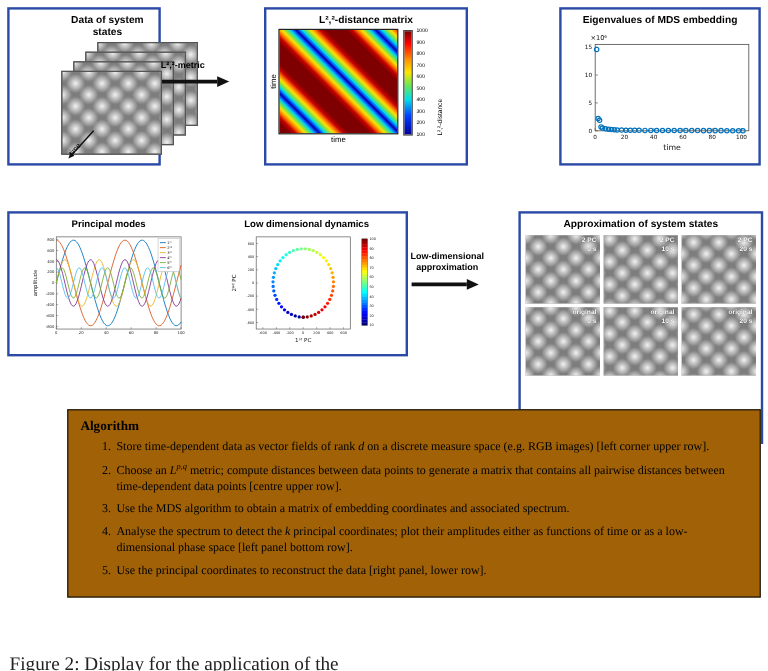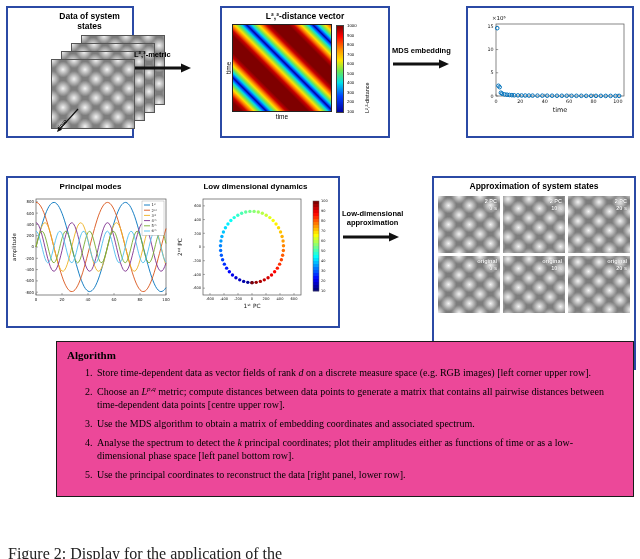--- a/index.html
+++ b/index.html
@@ -49,21 +49,21 @@
   .cbar-ticks{position:absolute;left:11px;top:0;height:90px;display:flex;flex-direction:column;justify-content:space-between;}
   .cbt{font-size:4.3px;line-height:1;color:#000;}
   .cbar-label{position:absolute;left:28px;top:1px;height:88px;writing-mode:vertical-rl;transform:rotate(180deg);
     font-size:5.5px;display:flex;align-items:center;color:#000;}
 
   
   .p-eigen{left:466px;top:6px;width:168px;height:132px;}
   .p-eigen svg{display:block;margin-top:2px;}
 
   
-  .p-wide{left:6px;top:176px;width:334px;height:152px;display:flex;}
+  .p-wide{left:6px;top:176px;width:334px;height:121px;display:flex;}
   .subplot{width:50%;display:flex;flex-direction:column;align-items:center;}
 
   
   .p-approx{left:432px;top:176px;width:204px;height:194px;}
   .tile-grid{display:grid;grid-template-columns:repeat(3,62px);gap:3px;justify-content:center;margin-top:5px;}
   .tile{position:relative;width:62px;height:57px;
     background-color:#7d7d7d;
     background-image:radial-gradient(circle,#f3f3f3 0%,rgba(243,243,243,0) 55%),
                      radial-gradient(circle,#f3f3f3 0%,rgba(243,243,243,0) 55%);
     background-size:21px 19px;background-position:0 0,10.5px 9.5px;}
@@ -72,21 +72,21 @@
   .tile-label{position:absolute;top:2px;right:3px;text-align:right;color:#fff;font-size:5.5px;
     font-weight:bold;line-height:1.3;text-shadow:0 0 1px rgba(0,0,0,.6);}
 
   
   .flow-1{left:134px;top:50px;width:84px;}
   .flow-2{left:392px;top:46px;width:72px;}
   .flow-3{left:342px;top:209px;width:90px;}
 
   
   .algo{position:absolute;left:56px;top:341px;width:578px;box-sizing:border-box;border:1.4px solid #1a1a1a;
-    background:#ec4899;padding:7px 12px 9px 8px;font-family:"Liberation Serif",serif;font-size:10px;color:#000;}
+    background:#a16207;padding:7px 12px 9px 8px;font-family:"Liberation Serif",serif;font-size:10px;color:#000;}
   .algo-title{font-weight:bold;font-size:11px;margin:0 0 5px 2px;}
   .algo ol{margin:0;padding:0 4px 0 30px;}
   .algo li{margin-bottom:6px;line-height:1.3;padding-left:2px;}
   .algo sup{font-style:italic;font-size:70%;font-family:Liberation Serif, serif;}
   .algo i{font-style:italic;}
 
   .caption{position:absolute;left:8px;top:545px;width:626px;font-family:Liberation Serif, serif;
     font-size:16px;color:#222;white-space:nowrap;overflow:hidden;}
 </style>
 </head>
@@ -111,21 +111,21 @@
 
   <div class="flow flow-1">
     <div class="flabel">L²,²-metric</div>
     <svg class="harrow" width="58" height="12" viewBox="0 0 58 12">
       <line x1="1" y1="6" x2="47" y2="6" stroke="#111" stroke-width="3"></line>
       <polygon points="47,1.5 57,6 47,10.5" fill="#111"></polygon>
     </svg>
   </div>
 
   <div class="panel p-matrix">
-    <div class="ptitle">L²,²-distance vector</div>
+    <div class="ptitle">L²,²-distance matrix</div>
     <div class="matrix-body">
       <div class="ylab-vert">time</div>
       <div class="hm-col">
         <div class="heatmap"></div>
         <div class="xlab">time</div>
       </div>
       <div class="cbar-wrap">
         <div class="cbar"></div>
         <div class="cbar-ticks">
 
@@ -138,29 +138,23 @@
             <div class="cbt">400</div>
             <div class="cbt">300</div>
             <div class="cbt">200</div>
             <div class="cbt">100</div>
           </div>
         <div class="cbar-label">L²,²-distance</div>
       </div>
     </div>
   </div>
 
-  <div class="flow flow-2">
-    <div class="flabel">MDS embedding</div>
-    <svg class="harrow" width="58" height="12" viewBox="0 0 58 12">
-      <line x1="1" y1="6" x2="47" y2="6" stroke="#111" stroke-width="3"></line>
-      <polygon points="47,1.5 57,6 47,10.5" fill="#111"></polygon>
-    </svg>
-  </div>
 
   <div class="panel p-eigen">
+    <div class="ptitle">Eigenvalues of MDS embedding</div>
     <svg id="eigen-svg" width="164" height="110" viewBox="0 0 164 110">
         <rect x="28" y="14" width="128" height="72" fill="#fff" stroke="#555" stroke-width="0.7"></rect>
         <line x1="28" y1="86" x2="30.2" y2="86" stroke="#555" stroke-width="0.6"></line>
         <text x="25.5" y="87.7" font-size="4.8" text-anchor="end" fill="#111" font-family="DejaVu Sans, sans-serif">0</text>
         <line x1="28" y1="62.774193548387096" x2="30.2" y2="62.774193548387096" stroke="#555" stroke-width="0.6"></line>
         <text x="25.5" y="64.47419354838709" font-size="4.8" text-anchor="end" fill="#111" font-family="DejaVu Sans, sans-serif">5</text>
         <line x1="28" y1="39.54838709677419" x2="30.2" y2="39.54838709677419" stroke="#555" stroke-width="0.6"></line>
         <text x="25.5" y="41.248387096774195" font-size="4.8" text-anchor="end" fill="#111" font-family="DejaVu Sans, sans-serif">10</text>
         <line x1="28" y1="16.32258064516128" x2="30.2" y2="16.32258064516128" stroke="#555" stroke-width="0.6"></line>
         <text x="25.5" y="18.02258064516128" font-size="4.8" text-anchor="end" fill="#111" font-family="DejaVu Sans, sans-serif">15</text>

